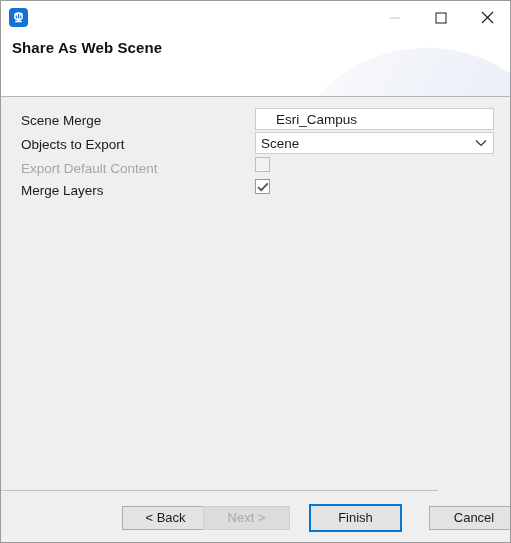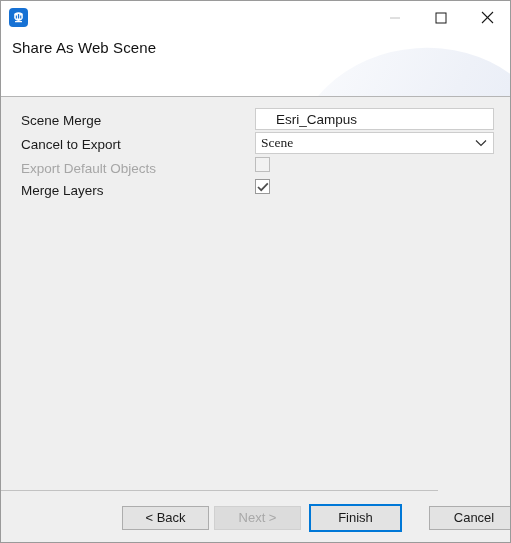--- a/index.html
+++ b/index.html
@@ -67,21 +67,21 @@
     background: transparent;
     border: none;
     padding: 0;
   }
   .win-btn svg { display: block; }
 
   .dialog-title {
     position: absolute;
     left: 11px; top: 38px;
     font-size: 15px;
-    font-weight: normal;
+    font-weight: bold;
     color: #111111;
     letter-spacing: 0.1px;
   }
 
   
   .body-area {
     position: absolute;
     left: 0; top: 96px;
     width: 509px;
     height: 393px;
@@ -129,21 +129,20 @@
     position: absolute;
     left: 254px;
     top: 0;
     width: 239px;
     height: 22px;
     box-sizing: border-box;
     border: 1px solid #cdcdcd;
     background: #ffffff;
     display: flex;
     align-items: center;
-    font-family: Liberation Serif, serif;
   }
   .combo-value {
     font-size: 13.5px;
     color: #1a1a1a;
     padding-left: 5px;
     flex: 1;
   }
   .combo-arrow {
     width: 24px;
     display: flex;
@@ -187,21 +186,21 @@
     border: 1px solid #adadad;
     background: #e3e3e3;
     font-family: "Liberation Sans", sans-serif;
     font-size: 13px;
     color: #1a1a1a;
     padding: 0;
     text-align: center;
     line-height: 22px;
   }
   .btn-back   { left: 121px; width: 87px; }
-  .btn-next   { left: 213px; width: 87px;
+  .btn-next   { left: 202px; width: 87px;
                 color: #a8a8a8; background: #dcdcdc; border-color: #d0d0d0; }
   .btn-finish { left: 308px; width: 93px; top: 13px; height: 28px;
                 border: 2px solid #0078d7; line-height: 24px; }
   .btn-cancel { left: 428px; width: 90px; text-align: center; }
 </style>
 </head>
 <body>
 
 <div class="window">
 
@@ -242,33 +241,33 @@
   </div>
 
   <div class="body-area">
 
     <div class="form-row row-1">
       <span class="field-label">Scene Merge</span>
       <input class="text-input" type="text" value="Esri_Campus" style="">
     </div>
 
     <div class="form-row row-2">
-      <span class="field-label">Cancel to Export</span>
+      <span class="field-label">Objects to Export</span>
       <div class="combo">
         <span class="combo-value">Scene</span>
         <span class="combo-arrow">
           <svg width="12" height="8" viewBox="0 0 12 8" aria-hidden="true">
             <polyline points="1,1.5 6,6.5 11,1.5" fill="none" stroke="#333333" stroke-width="1.2"></polyline>
           </svg>
         </span>
       </div>
     </div>
 
     <div class="form-row row-3">
-      <span class="field-label disabled">Export Default Objects</span>
+      <span class="field-label disabled">Export Default Content</span>
       <div class="checkbox disabled"></div>
     </div>
 
     <div class="form-row row-4">
       <span class="field-label">Merge Layers</span>
       <div class="checkbox">
         <span>
           <svg width="12" height="10" viewBox="0 0 12 10" aria-hidden="true">
             <polyline points="1,5 4.2,8.2 10.8,1.4" fill="none" stroke="#4d4d4d" stroke-width="1.7"></polyline>
           </svg>

